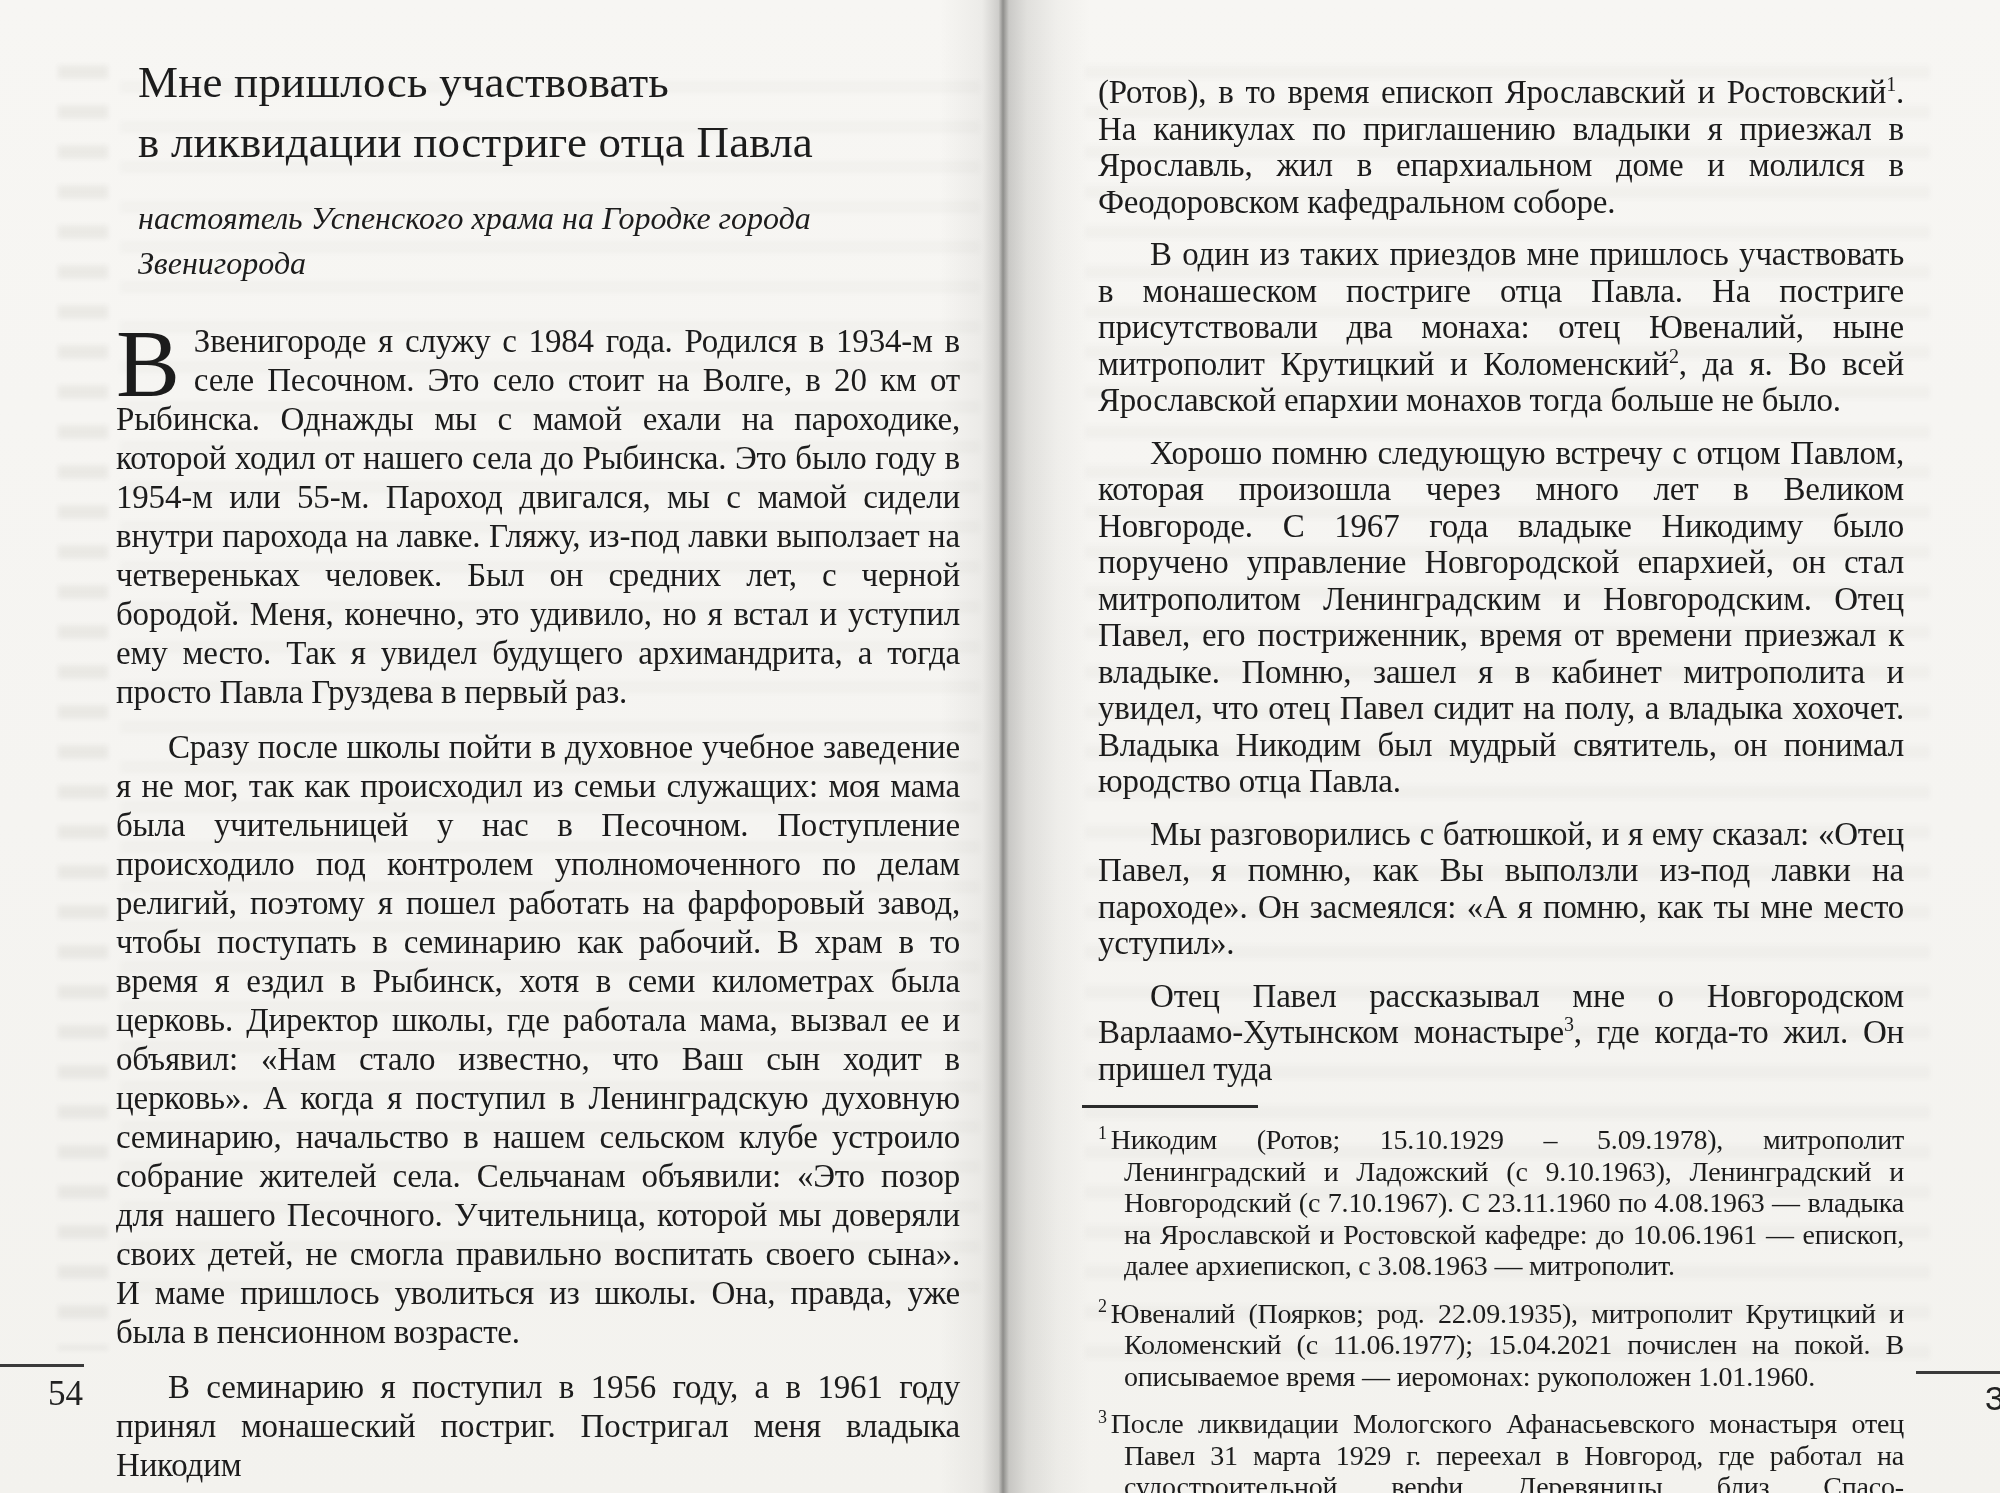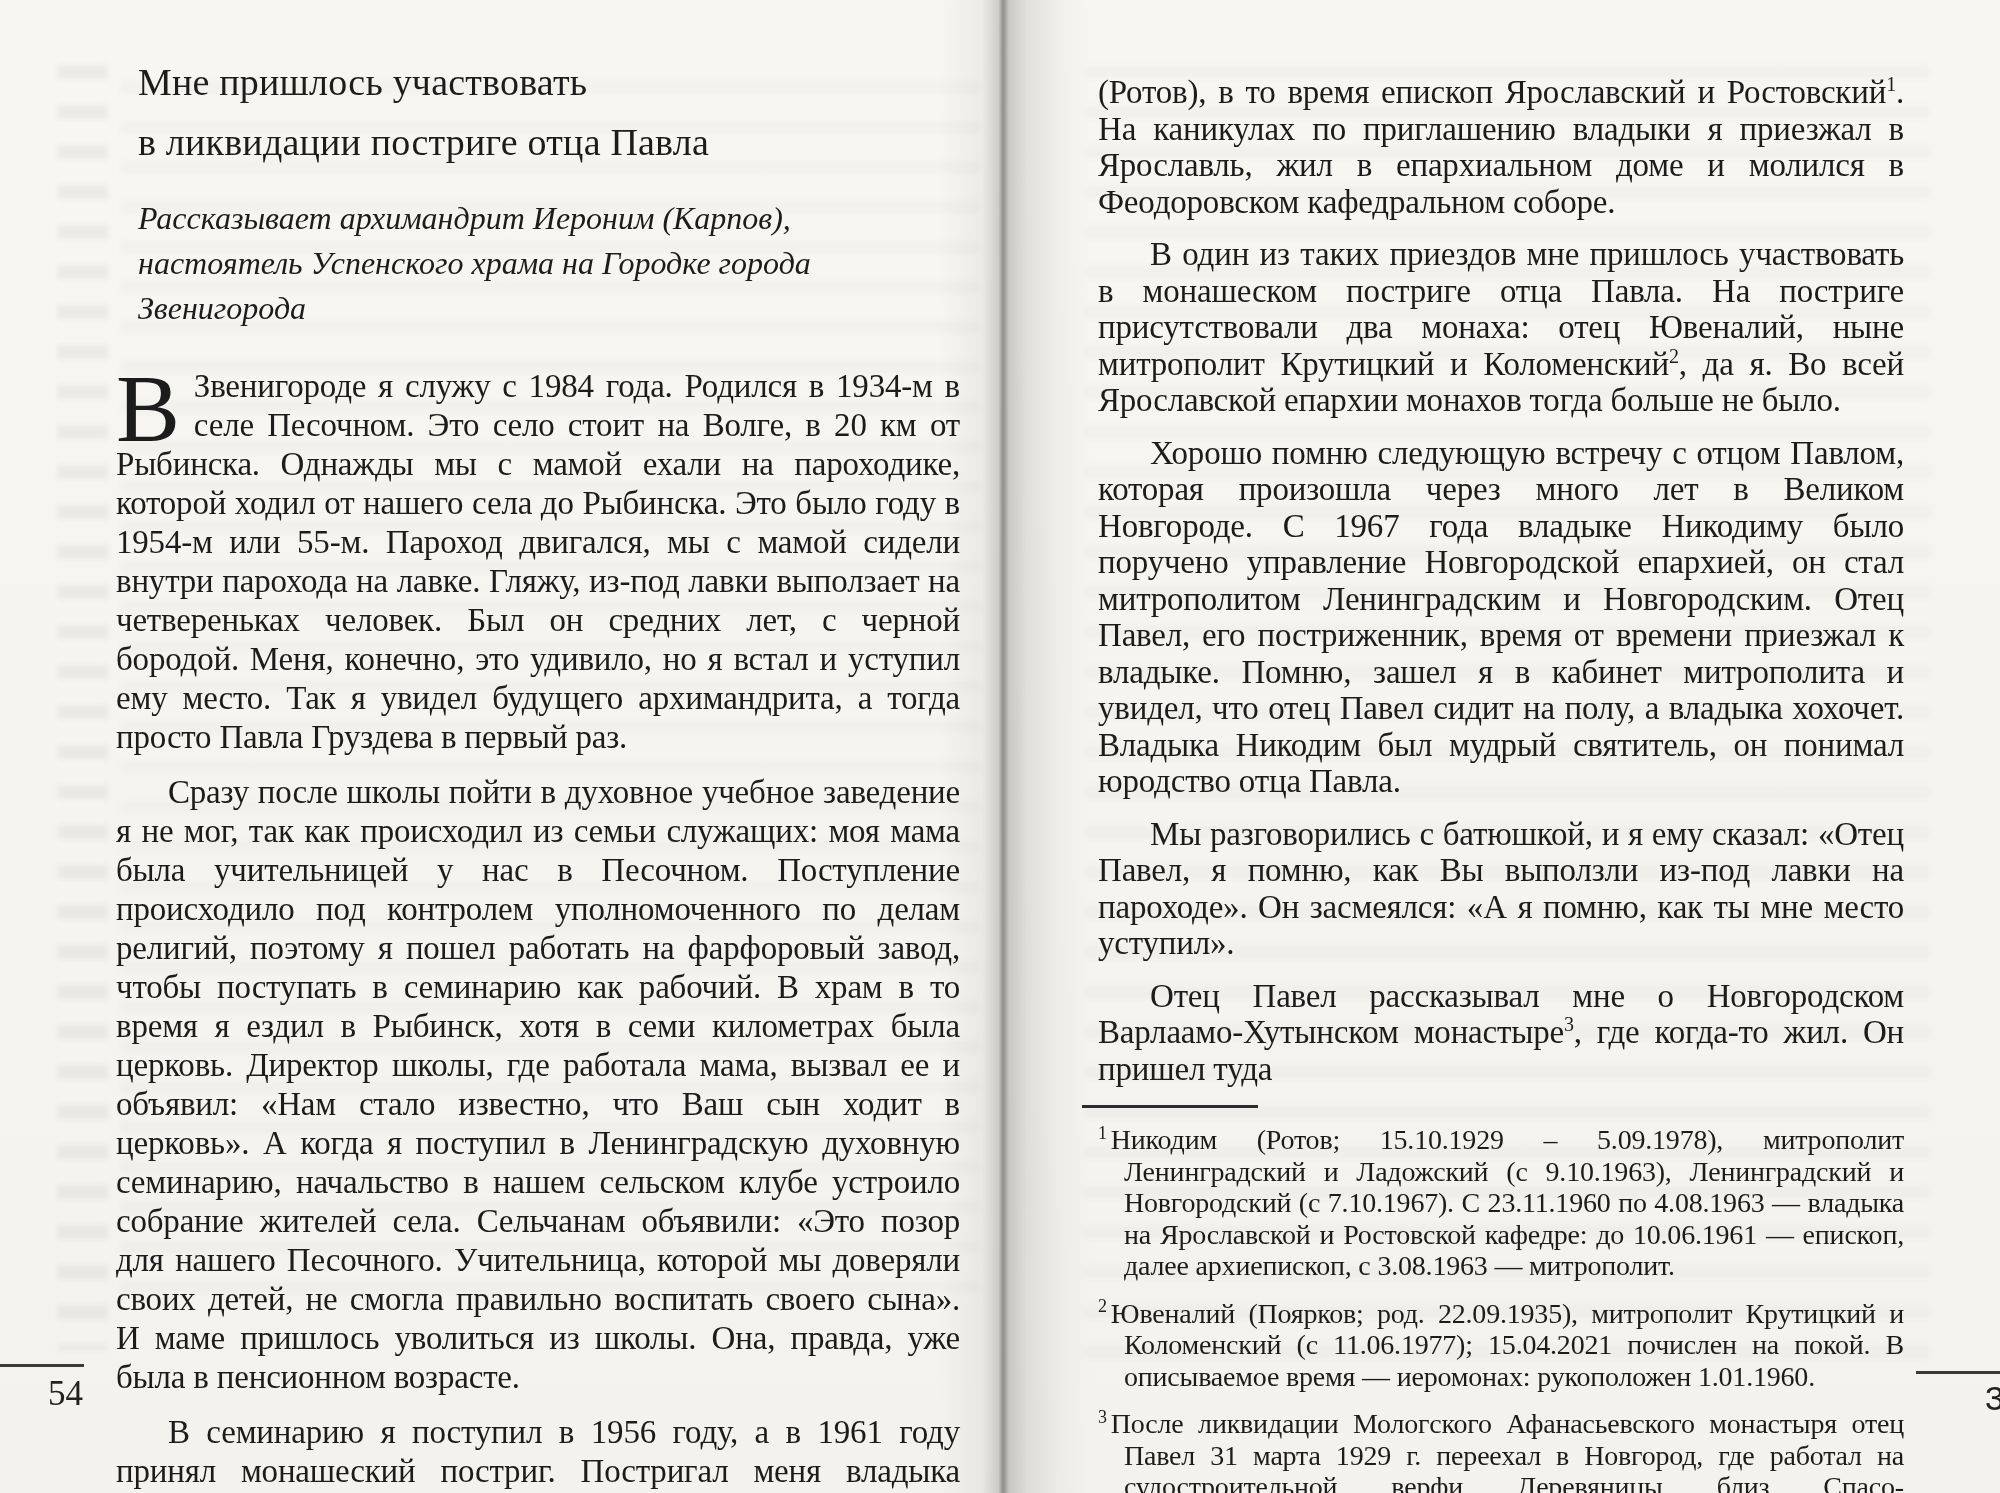--- a/index.html
+++ b/index.html
@@ -50,21 +50,21 @@
   .bleed-right-page    { left: 1085px;top: 40px;  width: 845px; height: 1330px; opacity: .38; }
 
   
   .page-left {
     position: absolute;
     left: 100px; top: 52px;
     width: 876px;
   }
   .title {
     margin-left: 38px;
-    font-size: 38px;
+    font-size: 45px;
     line-height: 60px;
     letter-spacing: 0.2px;
     font-weight: 400;
   }
   .subtitle {
     margin-left: 38px;
     margin-top: 24px;
     font-style: italic;
     font-size: 32px;
     line-height: 45px;
@@ -147,21 +147,20 @@
   <div class="bleed bleed-left-page"></div>
   <div class="bleed bleed-right-page"></div>
   <div class="gutter-shadow"></div>
 
   <div class="page-left">
     <div class="title">
         <div>Мне пришлось участвовать</div>
         <div>в ликвидации постриге отца Павла</div>
       </div>
     <div class="subtitle">
-        <div>Рассказывает архимандрит Иероним (Карпов),</div>
         <div>настоятель Успенского храма на Городке города Звенигорода</div>
       </div>
     <div class="body-left">
         <p class="para"><span class="dropcap">В</span>Звенигороде я служу с 1984 года. Родился в 1934-м в селе Песочном. Это село стоит на Волге, в 20 км от Рыбинска. Однажды мы с мамой ехали на пароходике, которой ходил от нашего села до Рыбинска. Это было году в 1954-м или 55-м. Пароход двигался, мы с мамой сидели внутри парохода на лавке. Гляжу, из-под лавки выползает на четвереньках человек. Был он средних лет, с черной бородой. Меня, конечно, это удивило, но я встал и уступил ему место. Так я увидел будущего архимандрита, а тогда просто Павла Груздева в первый раз.</p>
         <p class="para indent">Сразу после школы пойти в духовное учебное заведение я не мог, так как происходил из семьи служащих: моя мама была учительницей у нас в Песочном. Поступление происходило под контролем уполномоченного по делам религий, поэтому я пошел работать на фарфоровый завод, чтобы поступать в семинарию как рабочий. В храм в то время я ездил в Рыбинск, хотя в семи километрах была церковь. Директор школы, где работала мама, вызвал ее и объявил: «Нам стало известно, что Ваш сын ходит в церковь». А когда я поступил в Ленинградскую духовную семинарию, начальство в нашем сельском клубе устроило собрание жителей села. Сельчанам объявили: «Это позор для нашего Песочного. Учительница, которой мы доверяли своих детей, не смогла правильно воспитать своего сына». И маме пришлось уволиться из школы. Она, правда, уже была в пенсионном возрасте.</p>
         <p class="para indent">В семинарию я поступил в 1956 году, а в 1961 году принял монашеский постриг. Постригал меня владыка Никодим</p>
       </div>
   </div>
 
   <div class="page-right">

